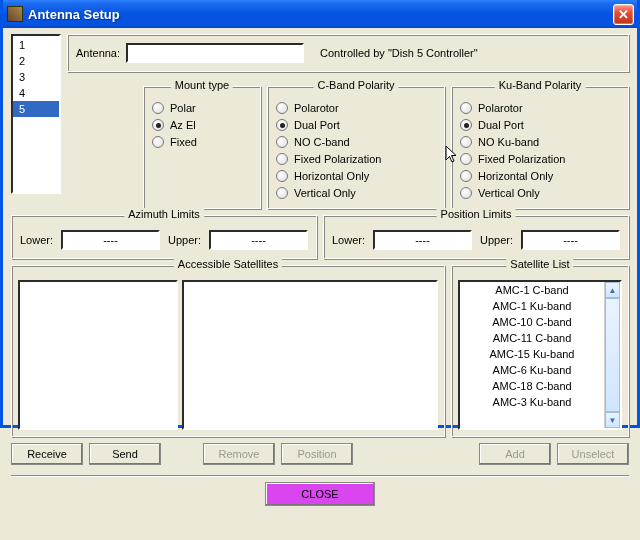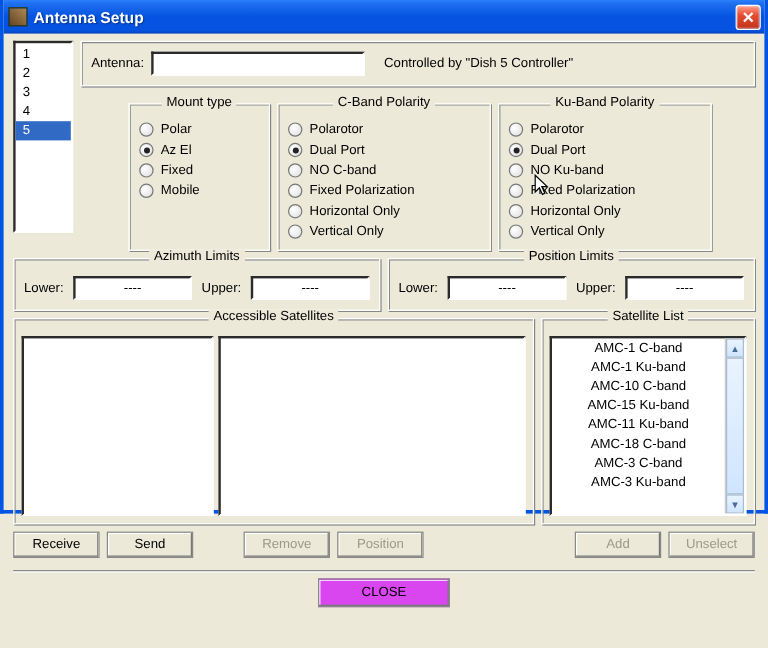--- a/index.html
+++ b/index.html
@@ -221,21 +221,21 @@
     <div class="topstrip">
 
       <div class="listbox" id="antenna-list">
           <div class="listbox-item">1</div>
           <div class="listbox-item">2</div>
           <div class="listbox-item">3</div>
           <div class="listbox-item">4</div>
           <div class="listbox-item sel">5</div>
         </div>
 
-      <div style="flex:1; display:flex; flex-direction:column;">
+      <div style="flex:1; display:flex; flex-direction:column;align-items:flex-end;">
 
         <div class="antenna-row">
           <span>Antenna:</span>
           <input class="text-input" style="width: 178px;" value="">
           <span style="margin-left:10px">Controlled by "Dish 5 Controller"</span>
         </div>
 
         <div style="display:flex; gap:6px; margin-top:8px;">
           <div class="groupbox" style="width:118px; margin-left:40px">
             <div class="gb-legend">Mount type</div>
@@ -244,24 +244,20 @@
                   <span class="rb"></span>
                   <span>Polar</span>
                 </div>
                 <div class="rb-row">
                   <span class="rb sel"></span>
                   <span>Az El</span>
                 </div>
                 <div class="rb-row">
                   <span class="rb"></span>
                   <span>Fixed</span>
-                </div>
-                <div class="rb-row">
-                  <span class="rb"></span>
-                  <span>Mobile</span>
                 </div>
               </div>
           </div>
           <div class="groupbox" style="width:178px">
             <div class="gb-legend">C-Band Polarity</div>
             <div id="cband-opts">
                 <div class="rb-row">
                   <span class="rb"></span>
                   <span>Polarotor</span>
                 </div>
@@ -345,24 +341,24 @@
           <div class="white-list" style="flex:1"></div>
         </div>
       </div>
       <div class="panel" style="width:178px">
         <div class="gb-legend">Satellite List</div>
         <div class="white-list">
           <div class="sat-list" id="sat-items" style="position:absolute;left:0;right:16px;top:0;">
               <div>AMC-1  C-band</div>
               <div>AMC-1  Ku-band</div>
               <div>AMC-10  C-band</div>
+              <div>AMC-11  C-band</div>
               <div>AMC-15  Ku-band</div>
-              <div>AMC-11  Ku-band</div>
+              <div>AMC-6  Ku-band</div>
               <div>AMC-18  C-band</div>
-              <div>AMC-3  C-band</div>
               <div>AMC-3  Ku-band</div>
             </div>
           <div class="scroll">
             <div class="scroll-btn">▲</div>
             <div class="scroll-thumb"></div>
             <div class="scroll-btn">▼</div>
           </div>
         </div>
       </div>
     </div>

